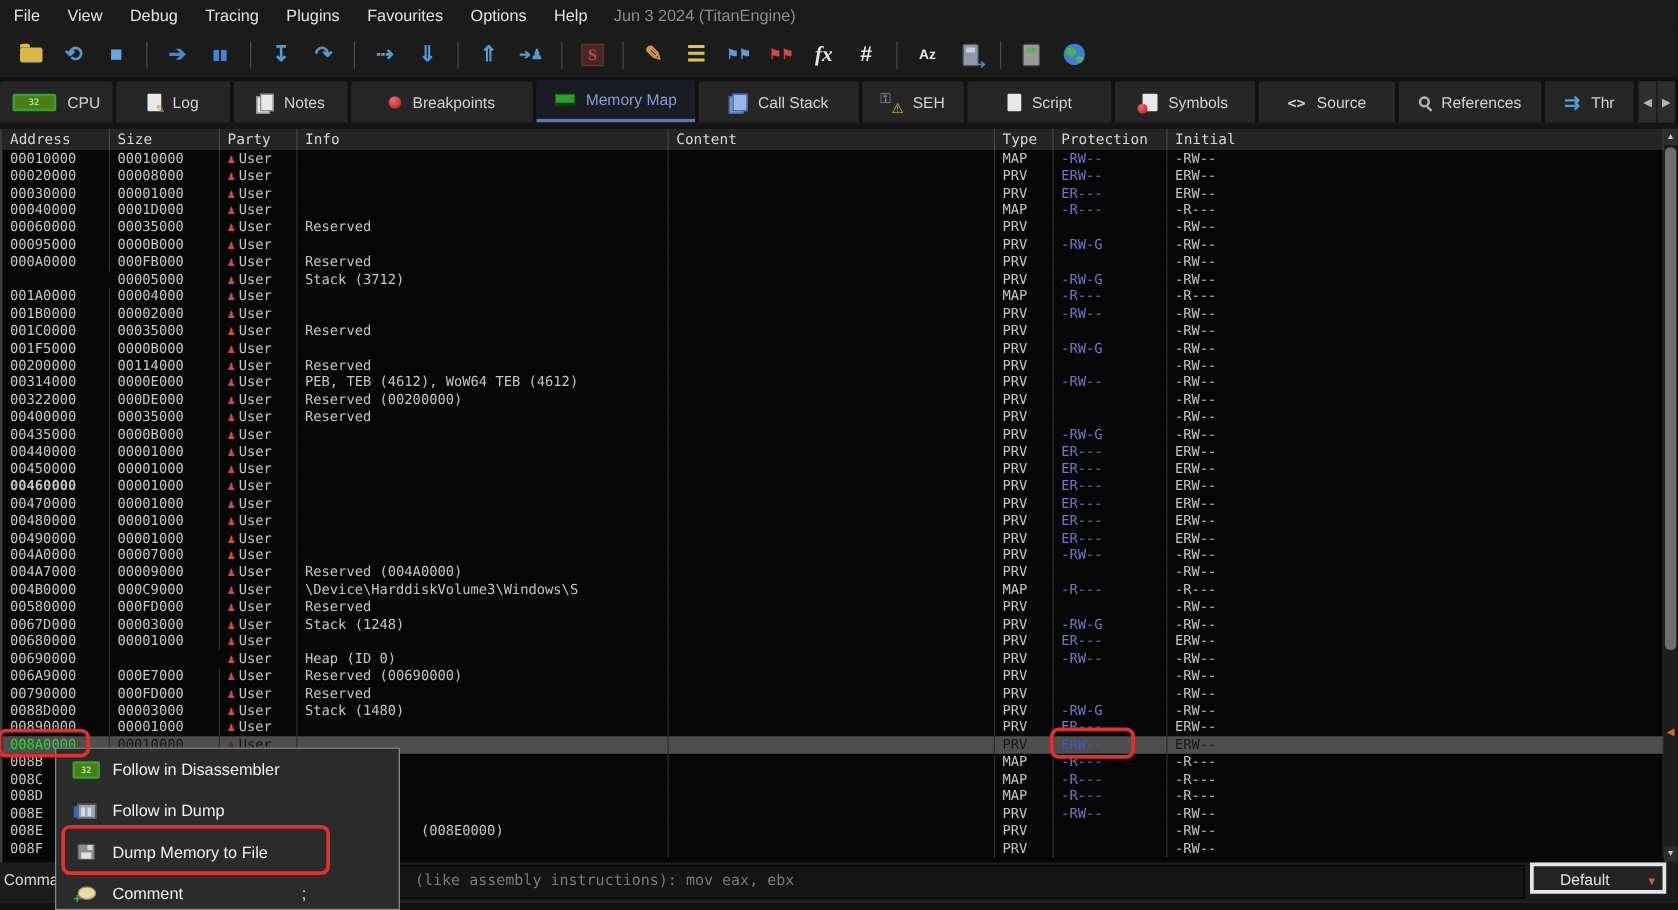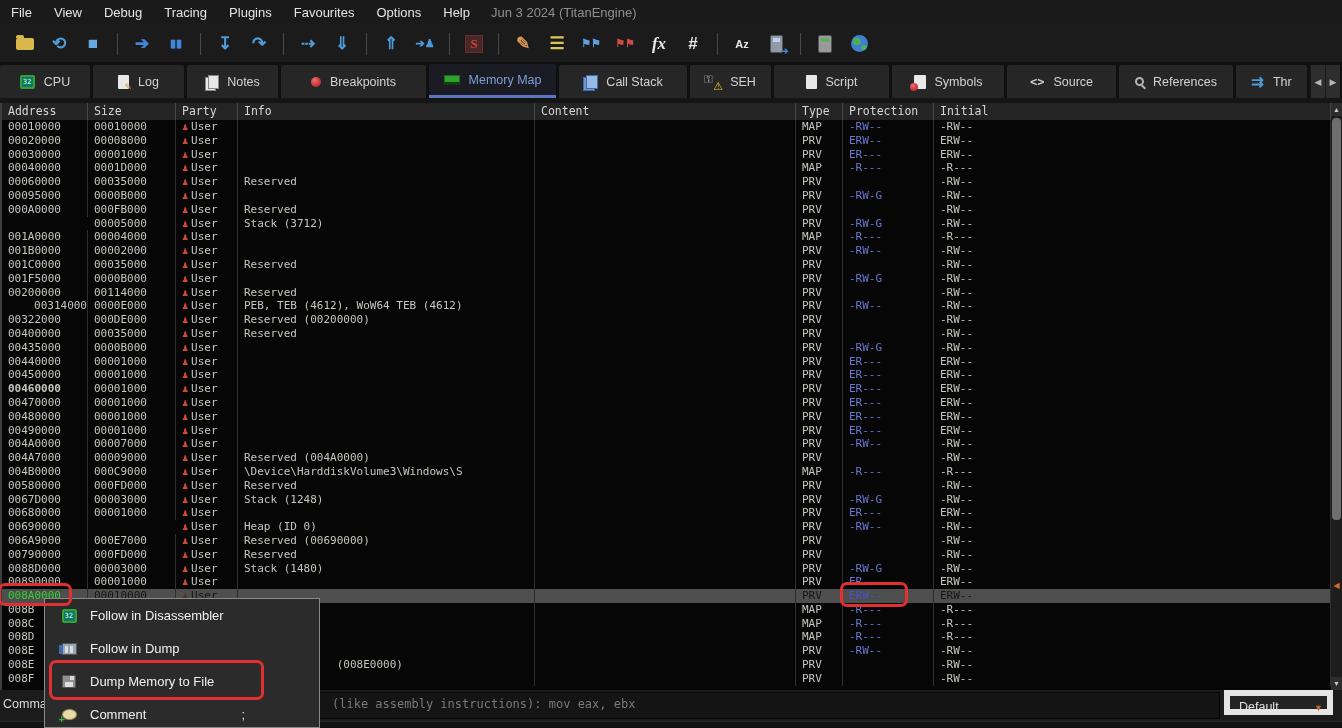--- a/index.html
+++ b/index.html
@@ -32,21 +32,21 @@
   .fx-it{font-style:italic;font-family:"Liberation Serif",serif;}
   
   .tabbar{position:absolute;left:0;top:62px;width:1342px;height:36px;background:#101010;
           display:flex;align-items:flex-end;}
   .tab{height:33px;margin-right:3px;background:#262626;display:flex;align-items:center;justify-content:center;
        gap:9px;font-size:12.5px;color:#d2d2d2;flex:none;border-radius:2px 2px 0 0;}
   .tab.active{background:#1b1b24;color:#7d9fd8;border-bottom:3px solid #5b77c4;height:34px;}
   .tab-scroll{height:33px;width:15px;background:#2d2d2d;color:#b5b5b5;display:flex;align-items:center;
               justify-content:center;font-size:9px;border-left:1px solid #191919;}
   
-  .i-chip{width:15px;height:14px;background:#0f766e;border:2px solid #35a035;color:#a8e8a8;
+  .i-chip{width:35px;height:14px;background:#4d7c0f;border:2px solid #35a035;color:#a8e8a8;
           font:bold 7px "DejaVu Sans Mono",monospace;display:flex;align-items:center;justify-content:center;border-radius:2px;}
   .i-paper{width:11px;height:14px;background:#e8e8e8;border-radius:1px;position:relative;}
   .i-paper.pencil:after{content:"✎";position:absolute;right:-3px;bottom:-3px;color:#d8923a;font-size:9px;}
   .i-papers{width:13px;height:14px;position:relative;}
   .i-papers:before,.i-papers:after{content:"";position:absolute;width:9px;height:12px;background:#e8e8e8;border:1px solid #888;}
   .i-papers:before{left:0;top:2px;} .i-papers:after{left:3px;top:0;}
   .i-dot{width:10px;height:10px;border-radius:50%;background:radial-gradient(circle at 35% 30%,#f06a6a,#b01818);}
   .i-ram{width:16px;height:10px;background:#2f9f2f;border:1px solid #1a6a1a;border-bottom:3px solid #0f3f0f;border-radius:1px;}
   .i-sheets{width:14px;height:14px;position:relative;}
   .i-sheets:before,.i-sheets:after{content:"";position:absolute;width:10px;height:12px;background:#9ab8e4;border:1px solid #3f6ab0;}
@@ -89,21 +89,21 @@
                   font-size:7px;text-align:center;line-height:13px;}
   .vs-up{top:0;} .vs-down{bottom:0;}
   .vs-thumb{position:absolute;left:1px;top:15px;width:9px;height:402px;background:#6e6e6e;border-radius:4px;}
   .vs-mark{position:absolute;left:0;top:477px;width:11px;height:11px;color:#d86a2a;font-size:8px;text-align:center;line-height:11px;}
   
   .cmdbar{position:absolute;left:0;top:690px;width:1342px;height:31px;background:#1b1b1b;}
   .cmd-label{position:absolute;left:3px;top:7px;font-size:12.5px;color:#dadada;}
   .cmd-input{position:absolute;left:48px;top:2px;width:1172px;height:27px;background:#141414;border:1px solid #060606;}
   .cmd-hint{position:absolute;left:332px;top:7px;font:12px "DejaVu Sans Mono",monospace;color:#7a7a7a;white-space:pre;}
   .cmd-profile{position:absolute;left:1224px;top:0;width:109px;height:25px;background:#232323;
-               border:6px solid #e5e5e5;font-size:12.5px;color:#e4e4e4;line-height:23px;padding-left:9px;}
+               border:3px solid #e5e5e5;font-size:12.5px;color:#e4e4e4;line-height:23px;padding-left:21px;}
   .cmd-profile .arr{position:absolute;right:4px;top:8px;color:#c4622d;font-size:9px;line-height:9px;}
   .statusstrip{position:absolute;left:0;top:721px;width:1342px;height:7px;background:#121212;border-top:1px solid #2a2a2a;}
   
   .ctxmenu{position:absolute;left:44px;top:598px;width:276px;height:130px;background:#2b2b2b;
            border:1px solid #8a8a8a;overflow:hidden;z-index:5;}
   .cm-item{height:33px;display:flex;align-items:center;padding-left:13px;font-size:13px;color:#f0f0f0;position:relative;}
   .cm-icon{width:22px;display:flex;justify-content:center;margin-right:10px;flex:none;}
   .cm-short{position:absolute;right:74px;color:#e0e0e0;}
   
   .anno{position:absolute;border:3px solid #e03030;border-radius:7px;z-index:8;pointer-events:none;}
@@ -394,21 +394,21 @@
           <div class="td addr" style="width: 86px;">00200000</div>
           <div class="td" style="width: 88px;">00114000</div>
           <div class="td party" style="width: 62px;"><span class="pawn">♟</span>User</div>
           <div class="td" style="width: 297px;">Reserved</div>
           <div class="td" style="width: 261px;"></div>
           <div class="td" style="width: 47px;">PRV</div>
           <div class="td prot" style="width: 91px;"></div>
           <div class="td init" style="width: 397px;">-RW--</div>
         </div>
         <div class="row">
-          <div class="td addr" style="width: 86px; text-align: right;">00314000</div>
+          <div class="td addr" style="width: 86px;">00314000</div>
           <div class="td" style="width: 88px;">0000E000</div>
           <div class="td party" style="width: 62px;"><span class="pawn">♟</span>User</div>
           <div class="td" style="width: 297px;">PEB, TEB (4612), WoW64 TEB (4612)</div>
           <div class="td" style="width: 261px;"></div>
           <div class="td" style="width: 47px;">PRV</div>
           <div class="td prot" style="width: 91px;">-RW--</div>
           <div class="td init" style="width: 397px;">-RW--</div>
         </div>
         <div class="row">
           <div class="td addr" style="width: 86px;">00322000</div>

